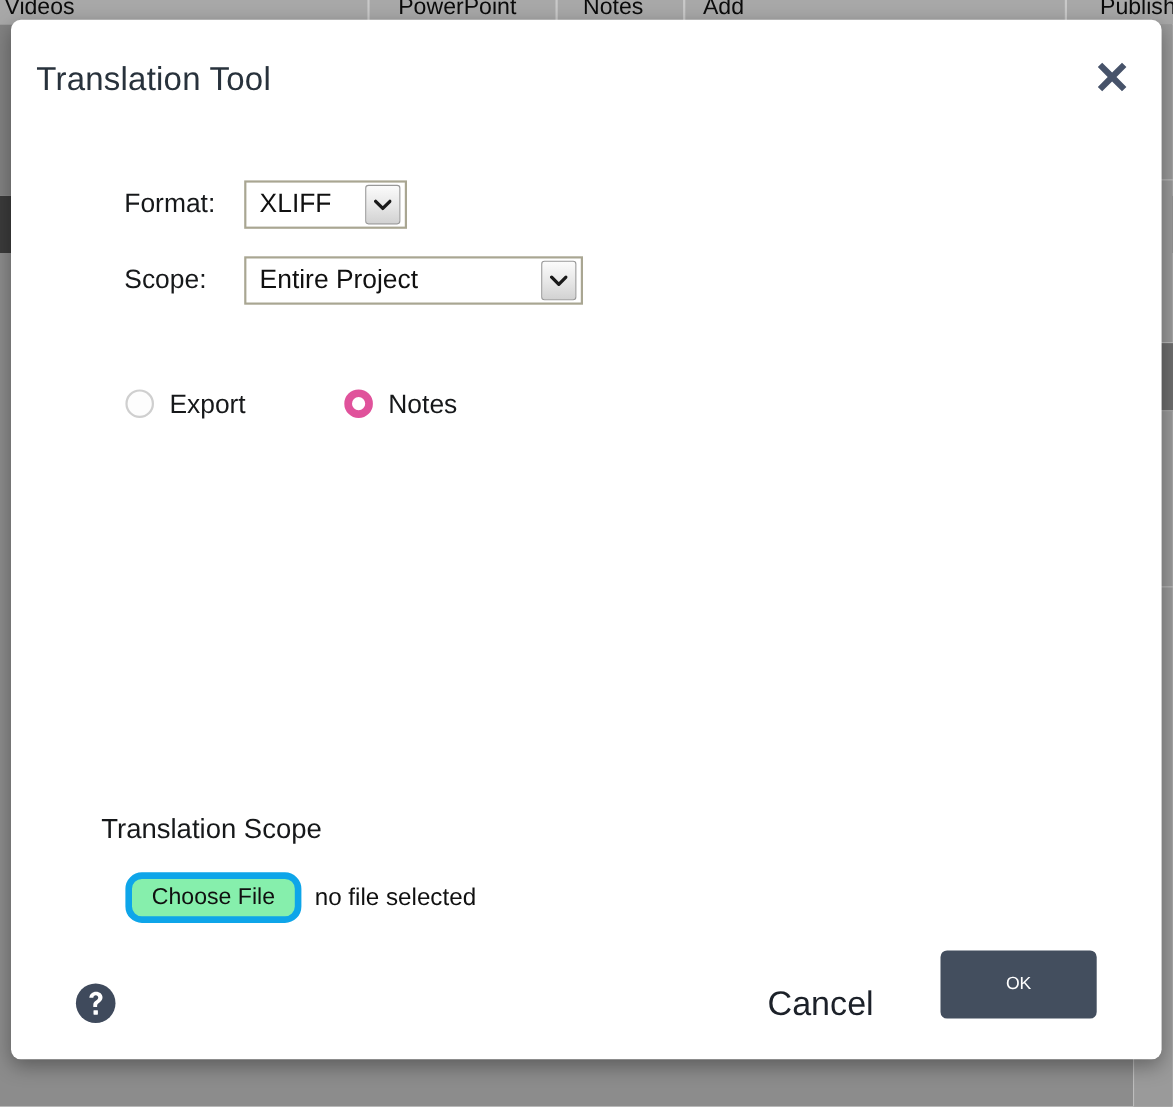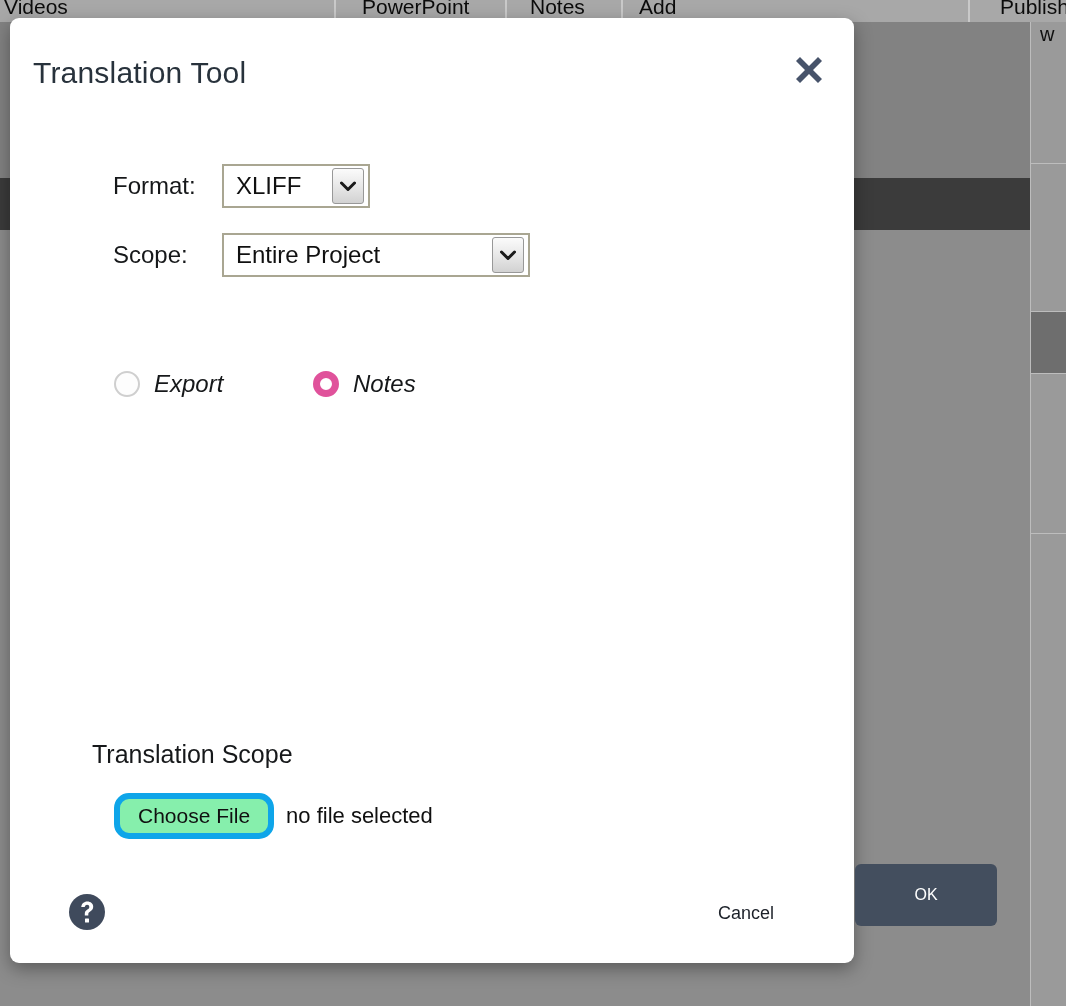--- a/index.html
+++ b/index.html
@@ -84,21 +84,21 @@
     width: 36px;
     border-bottom: 1px solid #bdbdbd;
     box-sizing: border-box;
   }
 
   
   #modal-dialog {
     position: absolute;
     left: 10px;
     top: 18px;
-    width: 844px;
+    width: 1046px;
     height: 945px;
     background: #ffffff;
     border-radius: 9px;
     box-shadow: 0 6px 18px rgba(0,0,0,0.35);
     box-sizing: border-box;
   }
 
   #modal-header {
     position: absolute;
     left: 0; top: 0;
@@ -180,24 +180,23 @@
   
   #radio-group {
     position: absolute;
     left: 104px;
     top: 336px;
     height: 32px;
   }
   .radio-item {
     position: absolute;
     display: flex;
-    align-items: center;
-    cursor: pointer;
-    top: 16px;
-    font-style: italic;
+    align-items: flex-start;
+    cursor: pointer;
+    top: 0;
   }
   #radio-export { left: 0px; }
   #radio-import { left: 199px; }
   .radio-mark {
     width: 26px;
     height: 26px;
     border-radius: 50%;
     box-sizing: border-box;
     flex: none;
   }
@@ -294,21 +293,21 @@
   }
   #help-button svg { display: block; }
 
   #cancel-button {
     position: absolute;
     left: 680px;
     top: 875px;
     width: 112px;
     height: 40px;
     font-family: "Liberation Sans", sans-serif;
-    font-size: 18px;
+    font-size: 31px;
     color: #1c2129;
     background: transparent;
     border: none;
     cursor: pointer;
     padding: 0;
   }
 
   #ok-button {
     position: absolute;
     left: 845px;

